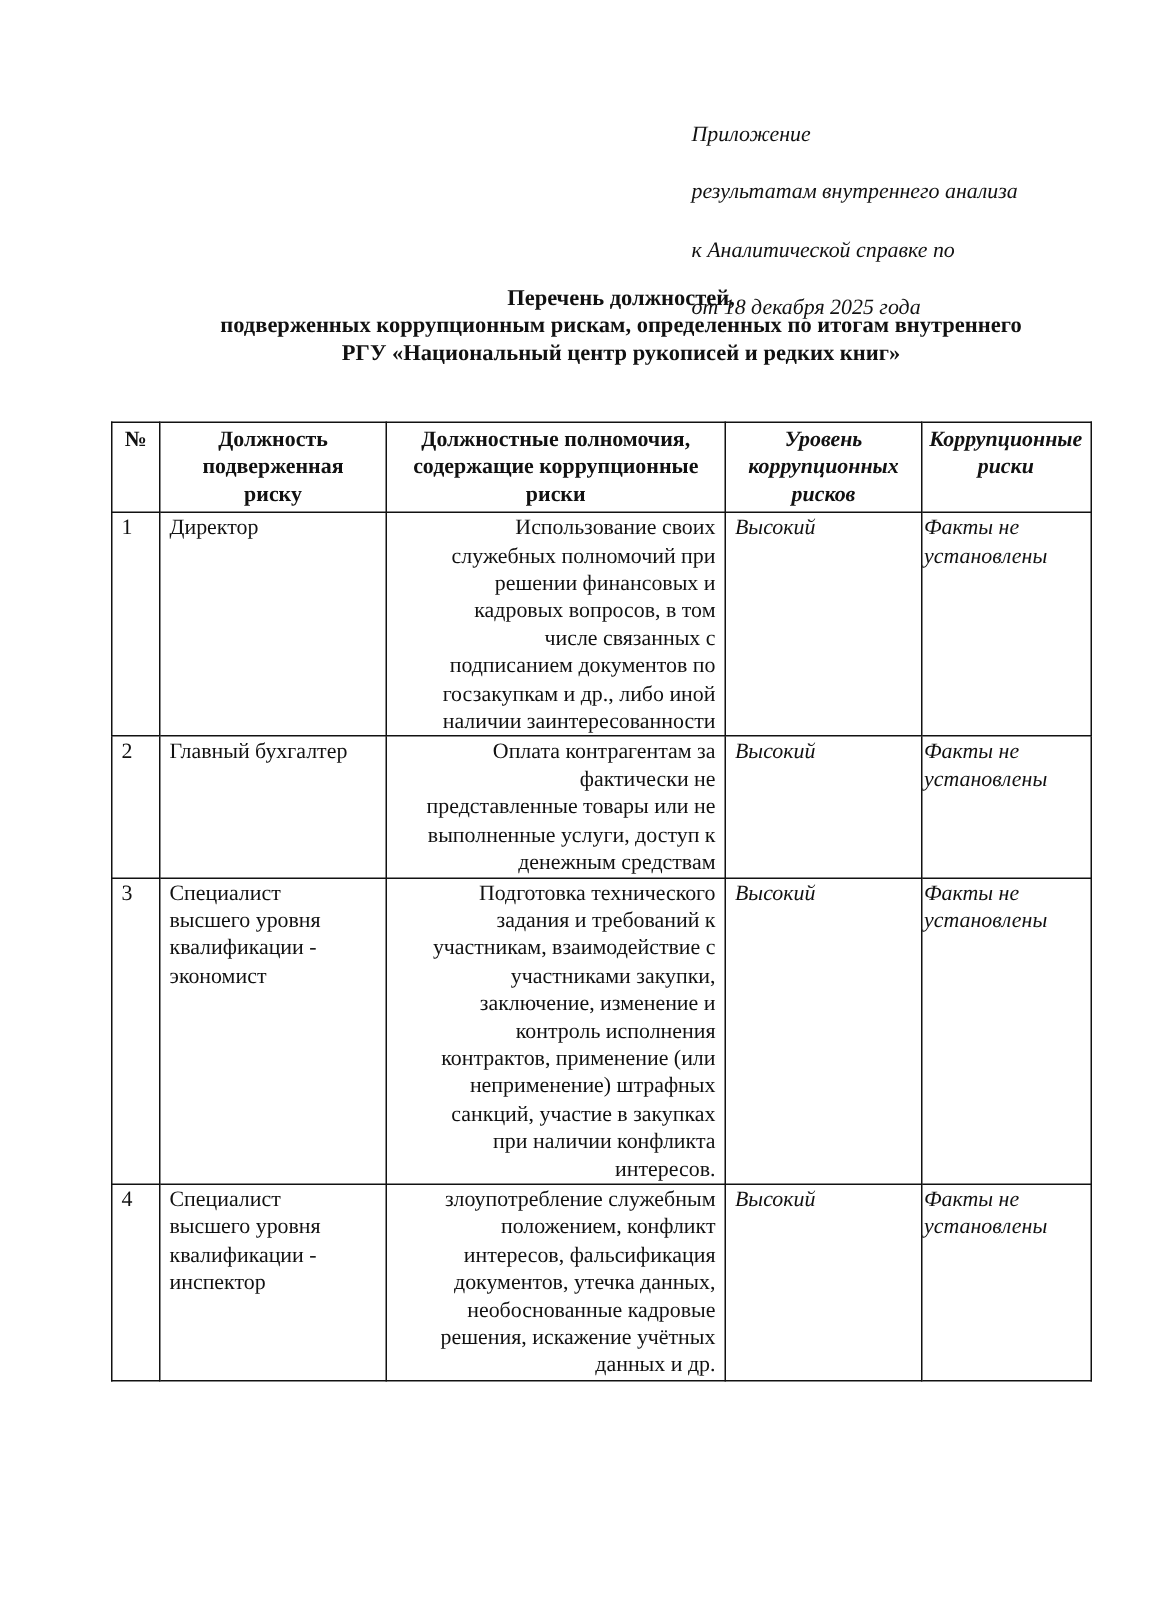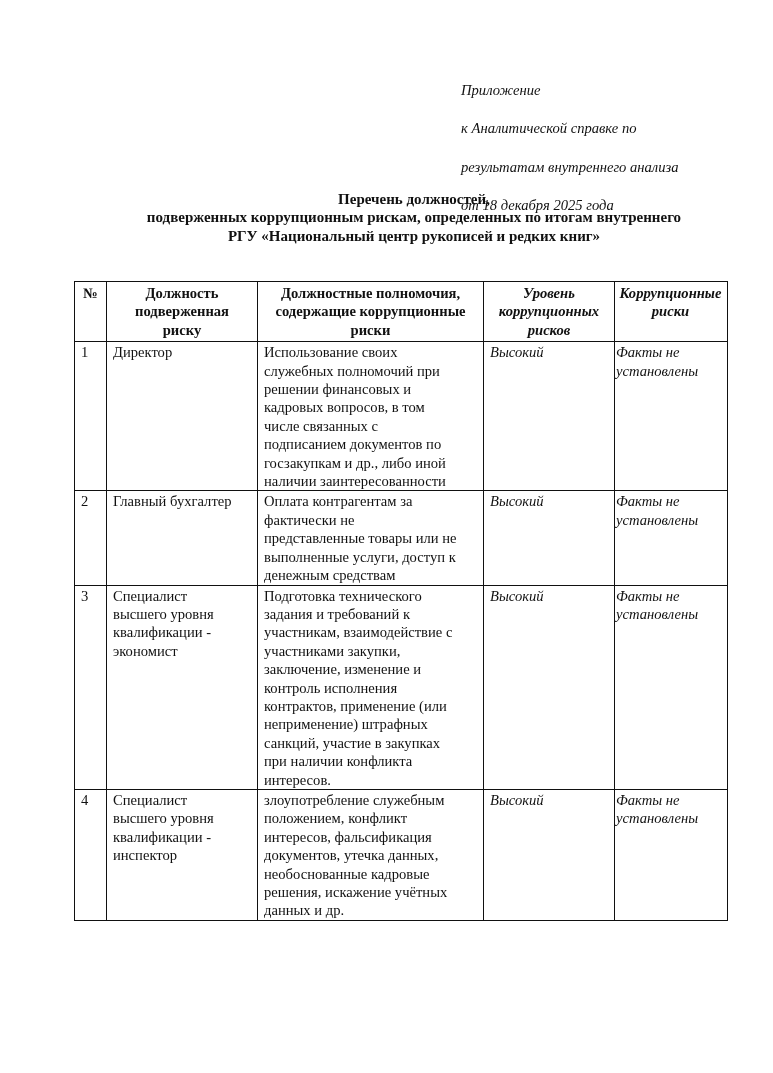--- a/index.html
+++ b/index.html
@@ -11,36 +11,36 @@
   .title { position: absolute; left: 74px; width: 680px; top: 190px; text-align: center;
            font-weight: bold; font-size: 15px; line-height: 18.3px; }
   .title div { white-space: nowrap; }
   table.risk { position: absolute; left: 74px; top: 281px; border-collapse: collapse;
                font-size: 14.6px; line-height: 18.4px; }
   table.risk td, table.risk th { border: 1.4px solid #111; vertical-align: top;
                padding: 1px 6px 0 6px; }
   table.risk th { font-weight: bold; text-align: center; padding-top: 2px; padding-bottom: 2px; }
   .c0 { width: 19px; }
   .c1 { width: 138px; }
-  .c2 { width: 213px; }
+  .c2 { width: 213px; text-align: right; }
   .c3 { width: 118px; font-style: italic; }
   .c4 { width: 109px; padding-left: 1px !important; padding-right: 2px !important; font-style: italic; }
   tr.r0 td { height: 147px; }
   tr.r1 td { height: 92px; }
   tr.r2 td { height: 201px; }
   tr.r3 td { height: 128px; }
   .line { display: block; white-space: nowrap; }
 </style>
 </head>
 <body>
 
 <div class="appendix">
   <div>Приложение</div>
+  <div>результатам внутреннего анализа</div>
   <div>к Аналитической справке по</div>
-  <div>результатам внутреннего анализа</div>
   <div>от 18 декабря 2025 года</div>
 </div>
 
 <div class="title">
   <div>Перечень должностей,</div>
   <div>подверженных коррупционным рискам, определенных по итогам внутреннего</div>
   <div>РГУ «Национальный центр рукописей и редких книг»</div>
 </div>
 
 <table class="risk">

